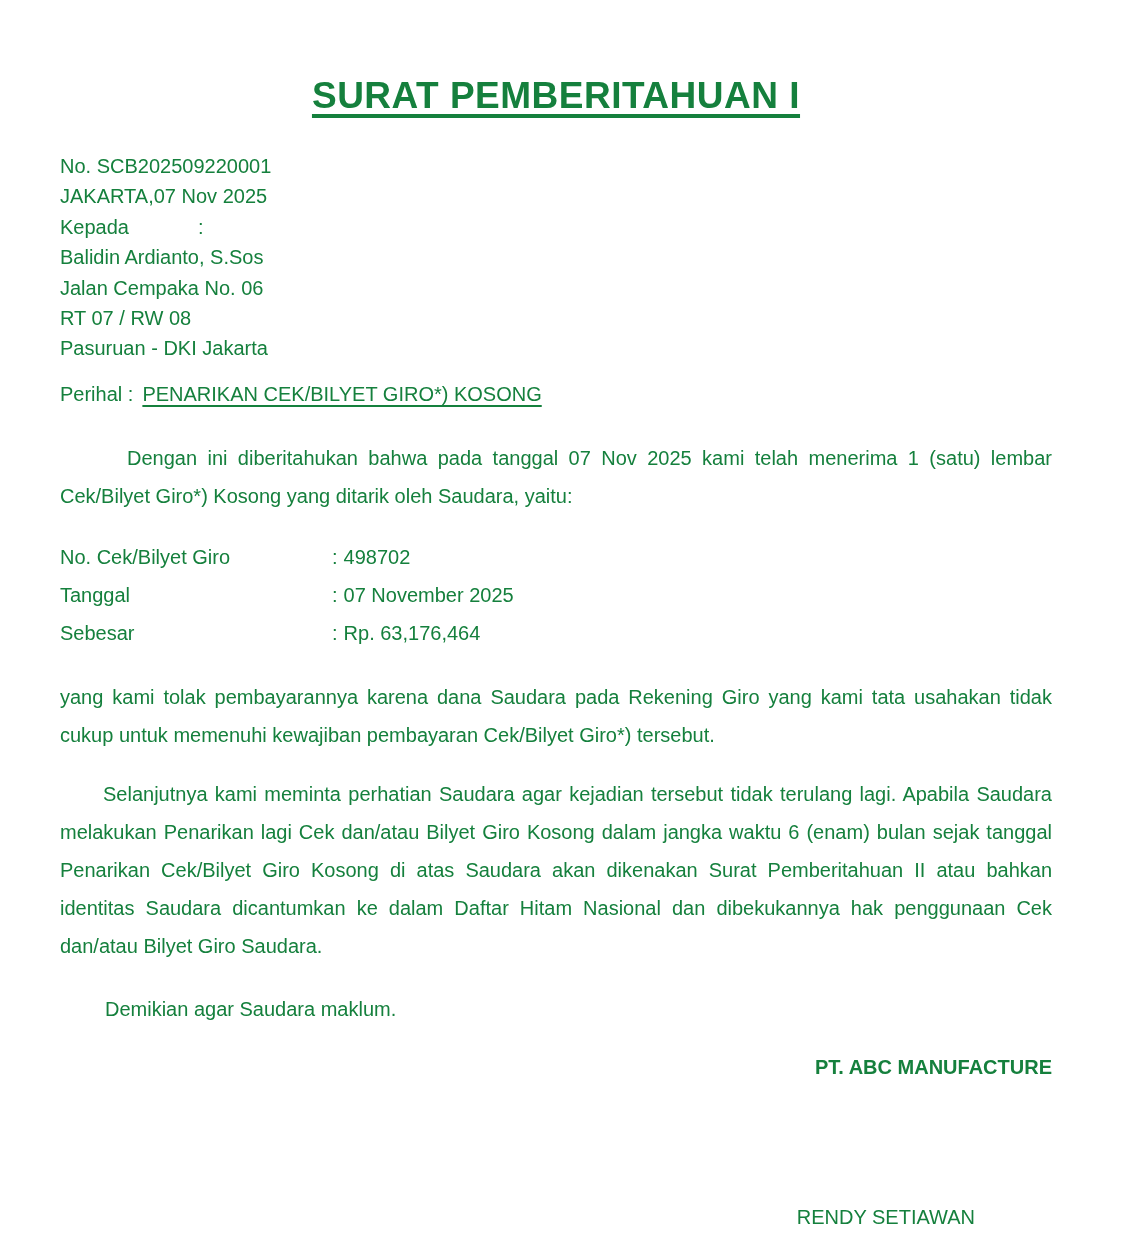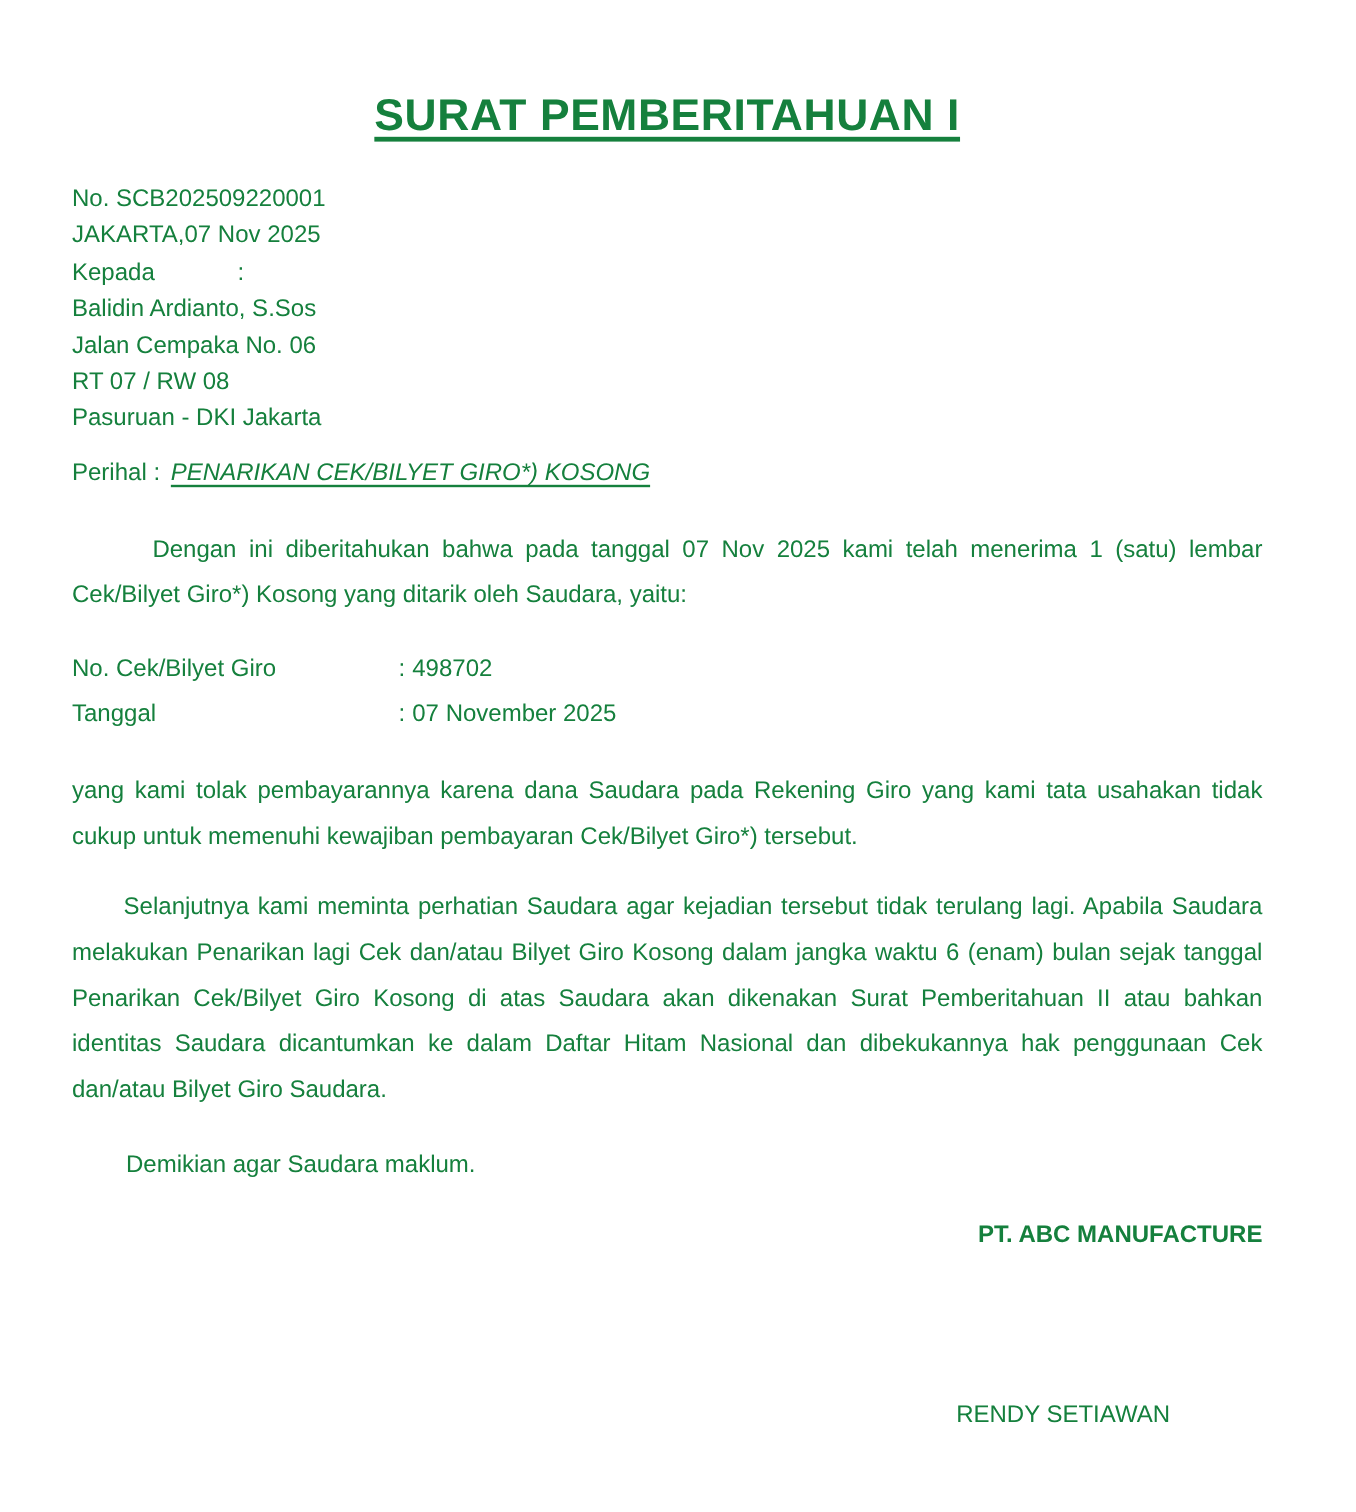--- a/index.html
+++ b/index.html
@@ -26,21 +26,21 @@
   .title span {
     text-decoration: underline;
     text-decoration-thickness: 4px;
     text-underline-offset: 6px;
   }
   .header-block { margin-top: 33px; line-height: 30.4px; }
   .date-line { text-align: left; }
   .kepada-label { display: inline-block; width: 138px; }
   .subject-line { margin-top: 15px; line-height: 30px; }
   .subject-label { margin-right: 9px; }
-  .subject-value { text-decoration: underline; text-underline-offset: 4px; font-style: italic; }
+  .subject-value { text-decoration: underline; text-underline-offset: 4px; }
   .para { line-height: 38px; text-align: justify; }
   .para-intro   { margin-top: 30px; text-indent: 67px; }
   .details-block { margin-top: 23px; line-height: 38px; }
   .detail-label { display: inline-block; width: 272px; }
   .detail-colon { margin-right: 6px; }
   .para-reject  { margin-top: 26px; }
   .para-warning { margin-top: 21px; text-indent: 43px; }
   .closing-line { margin-top: 25px; line-height: 38px; text-indent: 45px; }
   .company-line { margin-top: 20px; line-height: 38px; text-align: right; font-weight: bold; }
   .signatory-line { margin-top: 112px; line-height: 38px; text-align: right; margin-right: 77px; }
@@ -66,20 +66,21 @@
 
   <div class="subject-line">
     <span class="subject-label">Perihal :</span><span class="subject-value">PENARIKAN CEK/BILYET GIRO*) KOSONG</span>
   </div>
 
   <div class="para para-intro">Dengan ini diberitahukan bahwa pada tanggal 07 Nov 2025 kami telah menerima 1 (satu) lembar Cek/Bilyet Giro*) Kosong yang ditarik oleh Saudara, yaitu:</div>
 
   <div class="details-block">
     <div><span class="detail-label">No. Cek/Bilyet Giro</span><span class="detail-colon">:</span><span>498702</span></div>
     <div><span class="detail-label">Tanggal</span><span class="detail-colon">:</span><span>07 November 2025</span></div>
+    <div><span class="detail-label">Sebesar</span><span class="detail-colon">:</span><span>Rp. 63,176,464</span></div>
   </div>
 
   <div class="para para-reject">yang kami tolak pembayarannya karena dana Saudara pada Rekening Giro yang kami tata usahakan tidak cukup untuk memenuhi kewajiban pembayaran Cek/Bilyet Giro*) tersebut.</div>
 
   <div class="para para-warning">Selanjutnya kami meminta perhatian Saudara agar kejadian tersebut tidak terulang lagi. Apabila Saudara melakukan Penarikan lagi Cek dan/atau Bilyet Giro Kosong dalam jangka waktu 6 (enam) bulan sejak tanggal Penarikan Cek/Bilyet Giro Kosong di atas Saudara akan dikenakan Surat Pemberitahuan II atau bahkan identitas Saudara dicantumkan ke dalam Daftar Hitam Nasional dan dibekukannya hak penggunaan Cek dan/atau Bilyet Giro Saudara.</div>
 
   <div class="closing-line">Demikian agar Saudara maklum.</div>
 
   <div class="company-line">PT. ABC MANUFACTURE</div>
 

